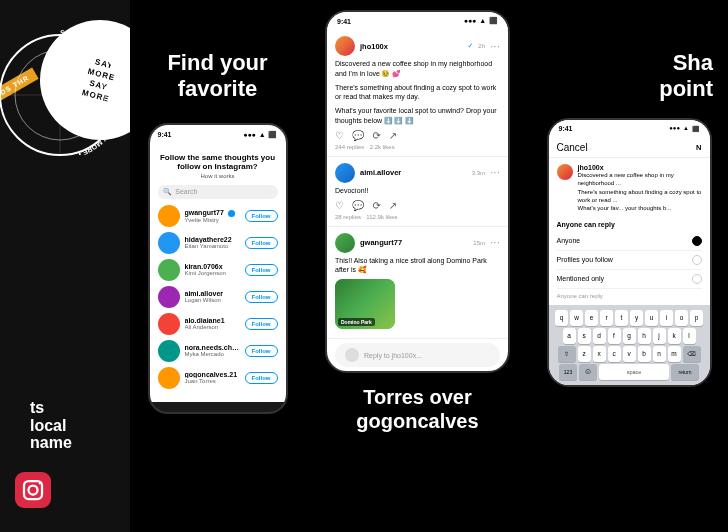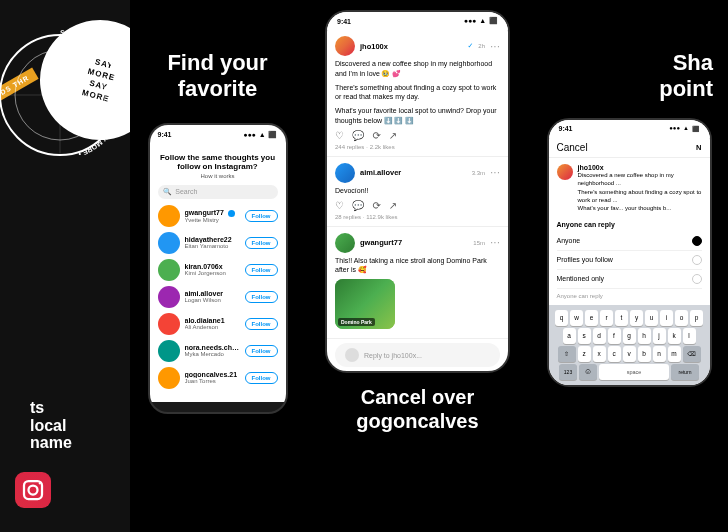--- a/index.html
+++ b/index.html
@@ -688,21 +688,21 @@
       </div>
     </div>
 
     <div class="reply-bar">
       <div class="reply-avatar"></div>
       <span>Reply to jho100x...</span>
     </div>
   </div>
 
   <div class="panel-3-title">
-    <span>Cancel over</span><br>
+    <span>Torres over</span><br>
     <span>gogoncalves</span>
   </div>
 </div>
 
 <div class="panel-4">
   <div class="panel-4-title">
     <span>Sha</span><br>
     <span>point</span>
   </div>
 

